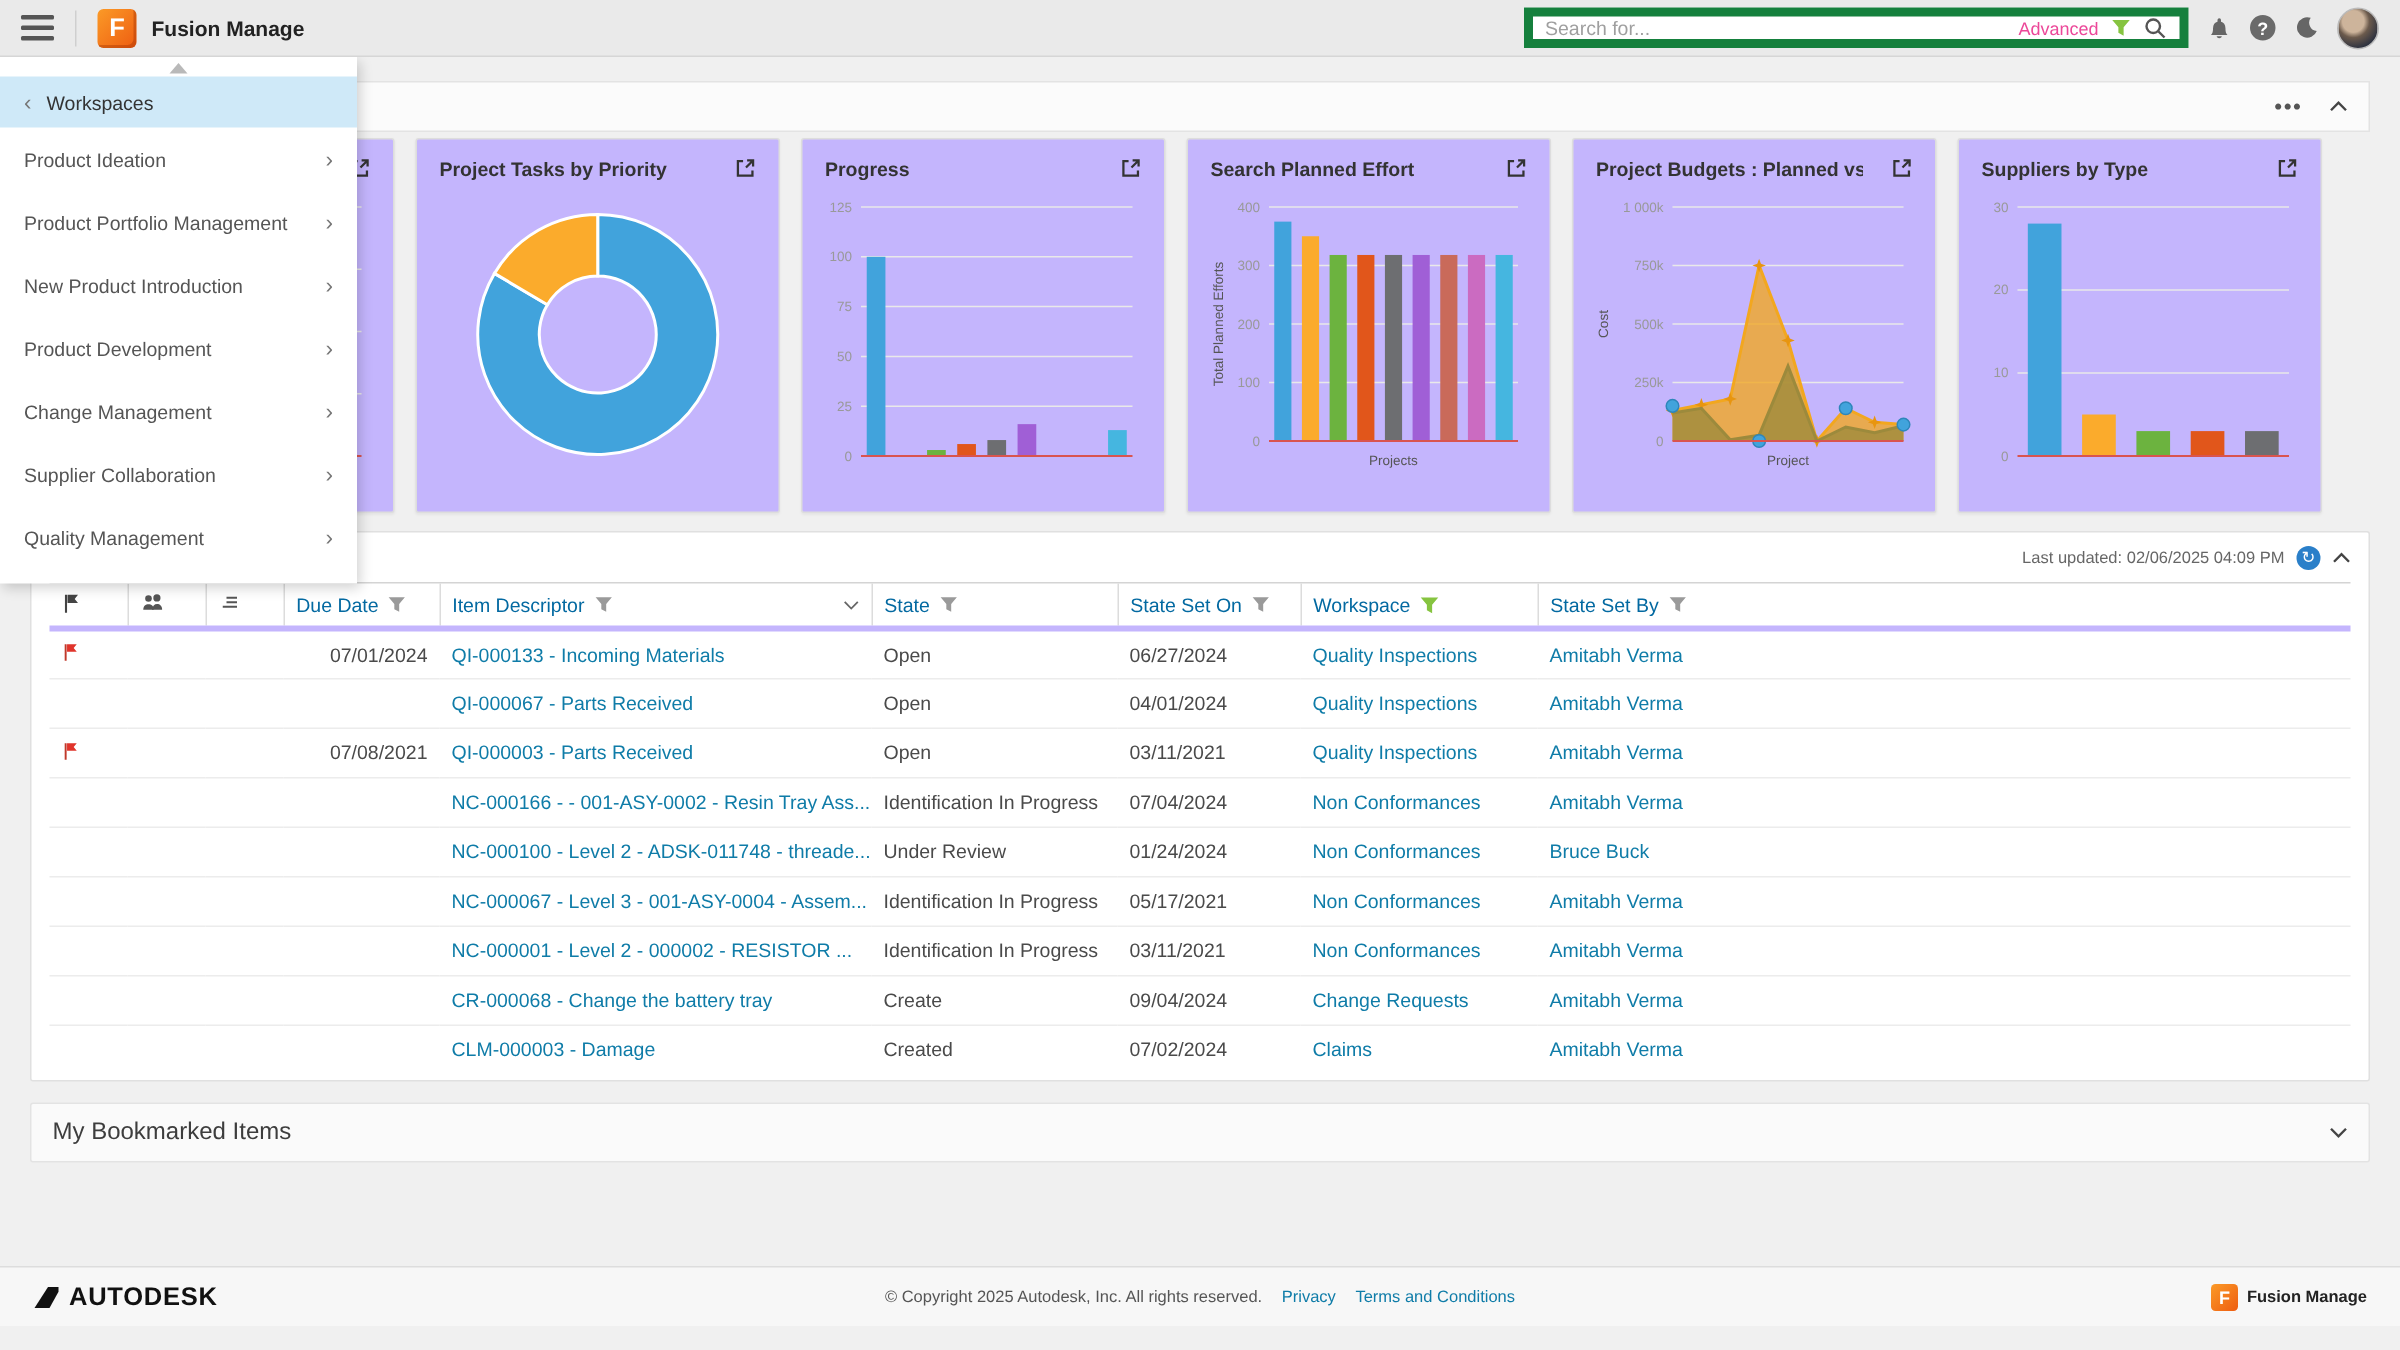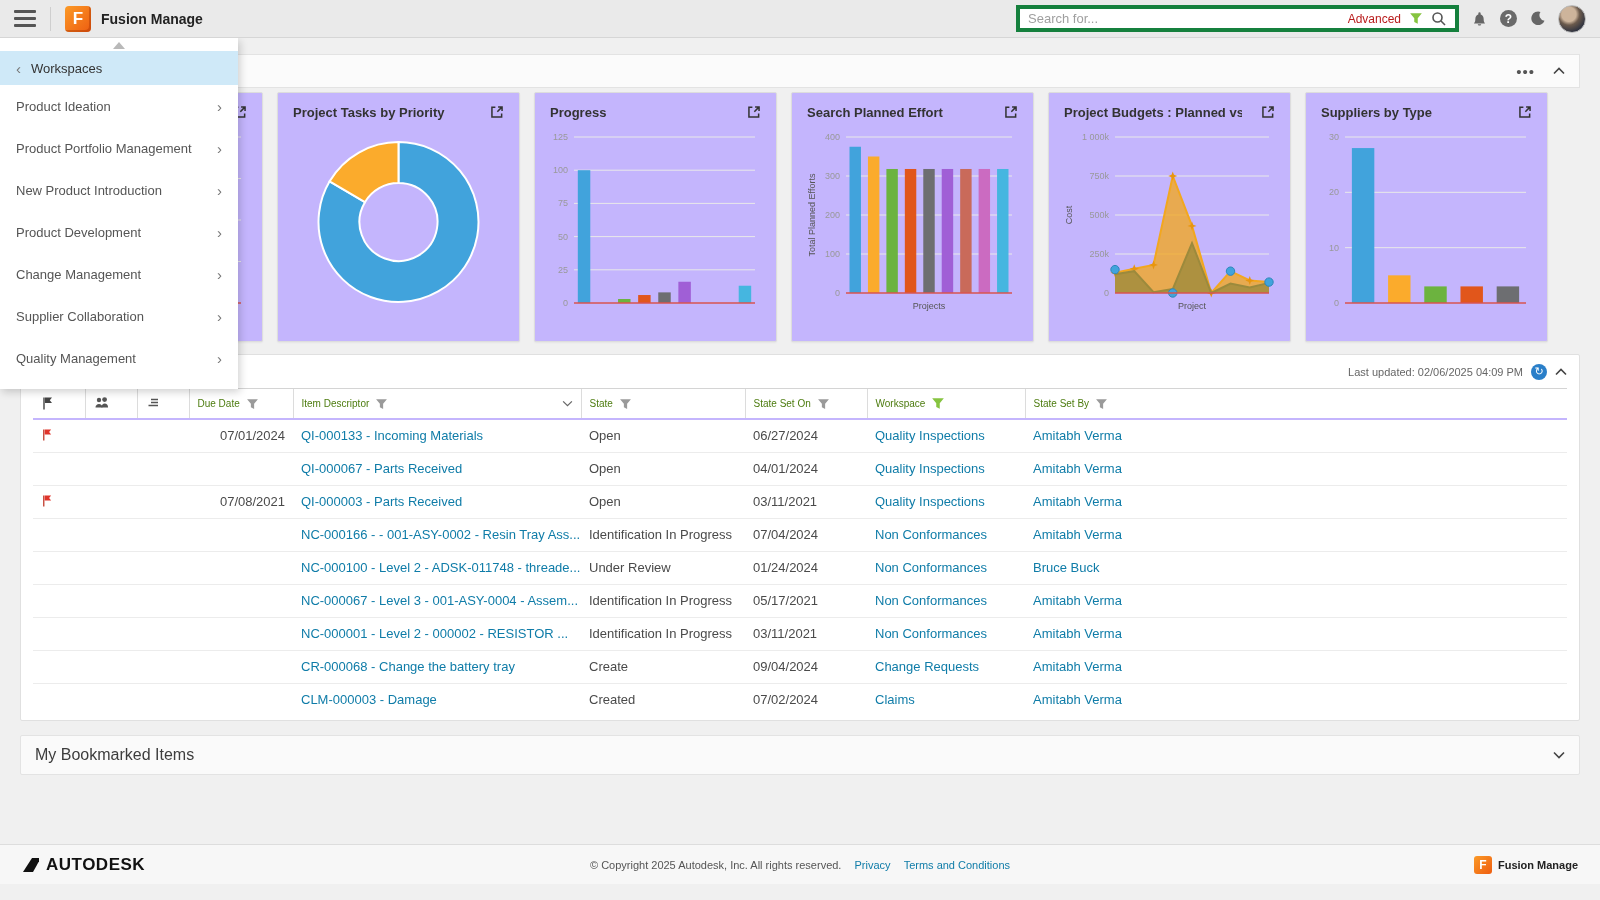--- a/index.html
+++ b/index.html
@@ -7,24 +7,24 @@
   body { font-family:"Liberation Sans", sans-serif; background:#f0f0f0; position:relative; color:#444; }
 
   
   .topbar { height:38px; background:#eaeaea; border-bottom:1px solid #d6d6d6; display:flex; align-items:center; padding:0 14px; position:relative; z-index:60; }
   .hamburger { width:22px; display:flex; flex-direction:column; gap:4px; cursor:pointer; }
   .hamburger div { height:3px; background:#555; border-radius:1px; }
   .tb-div { width:1px; height:24px; background:#cfcfcf; margin:0 14px; }
   .applogo { width:26px; height:26px; border-radius:4px; background:linear-gradient(135deg,#fb9a27,#ee5d11); color:#fff; font-weight:bold; font-size:17px; display:flex; align-items:center; justify-content:center; box-shadow:inset -2px -2px 0 rgba(150,40,0,.35); }
   .apptitle { font-size:14px; font-weight:bold; color:#222; margin-left:10px; }
   .tb-right { margin-left:auto; display:flex; align-items:center; gap:12px; }
-  .searchbox { width:443px; height:27px; background:#fff; border:4px solid #15803d; display:flex; align-items:center; padding:0 8px; gap:8px; }
+  .searchbox { width:443px; height:27px; background:#fff; border:6px solid #15803d; display:flex; align-items:center; padding:0 8px; gap:8px; }
   .searchbox input { flex:1; border:none; outline:none; font-size:13px; color:#444; font-family:"Liberation Sans",sans-serif; background:transparent; }
   .searchbox input::placeholder { color:#9f9f9f; }
-  .advanced { font-size:12px; color:#b91c1c; cursor:pointer; white-space:nowrap; }
+  .advanced { font-size:12px; color:#ec4899; cursor:pointer; white-space:nowrap; }
   .iconbtn { display:flex; align-items:center; justify-content:center; cursor:pointer; }
   .help-circle { width:17px; height:17px; border-radius:50%; background:#6a6a6a; color:#fff; font-size:12px; font-weight:bold; display:flex; align-items:center; justify-content:center; }
   .avatar { width:28px; height:28px; border-radius:50%; background:radial-gradient(circle at 38% 32%, #cdb49b 0 30%, #6b5a4c 45%, #2f3340 75%); border:1px solid #bbb; cursor:pointer; }
 
   
   .menu { position:absolute; top:38px; left:0; width:238px; background:#fff; z-index:50; box-shadow:2px 3px 8px rgba(0,0,0,.18); padding-bottom:10px; }
   .menu-arrow { width:0; height:0; margin:4px auto 2px; border-left:6px solid transparent; border-right:6px solid transparent; border-bottom:7px solid #b9b9b9; }
   .menu-head { background:#cfe9f8; height:34px; display:flex; align-items:center; gap:10px; padding:0 16px; font-size:13px; color:#333; cursor:pointer; }
   .menu-item { height:42px; display:flex; align-items:center; justify-content:space-between; padding:0 16px; font-size:13px; color:#555; cursor:pointer; }
   .chev { color:#777; font-size:15px; line-height:1; }
@@ -40,21 +40,21 @@
   .card-title { font-size:13px; font-weight:bold; color:#333; white-space:nowrap; overflow:hidden; max-width:178px; }
   .ext { cursor:pointer; }
 
   
   .work-panel { margin-top:12px; background:#fff; border:1px solid #e0e0e0; border-radius:2px; padding:0 12px 4px; }
   .work-title-row { height:34px; display:flex; align-items:center; justify-content:space-between; border-bottom:1px solid #d4d4d4; }
   .work-title { font-size:16px; color:#3d3d3d; }
   .work-right { display:flex; align-items:center; gap:8px; font-size:11px; color:#666; }
   .refresh { width:16px; height:16px; border-radius:50%; background:#2a7fc9; color:#fff; font-size:11px; display:flex; align-items:center; justify-content:center; cursor:pointer; }
   table.work { width:100%; border-collapse:collapse; table-layout:fixed; }
-  table.work th { height:30px; font-size:10px; font-weight:normal; color:#4d7c0f; text-align:left; padding:0 8px; border-bottom:2px solid #c4b5fd; white-space:nowrap; }
+  table.work th { height:30px; font-size:13px; font-weight:normal; color:#0369a1; text-align:left; padding:0 8px; border-bottom:4px solid #c4b5fd; white-space:nowrap; }
   table.work th + th { border-left:1px solid #dcdcdc; }
   table.work td { height:33px; font-size:13px; color:#4a4a4a; padding:0 8px; border-bottom:1px solid #ececec; white-space:nowrap; overflow:hidden; }
   table.work tr:last-child td { border-bottom:none; }
   th .hflex { display:flex; align-items:center; gap:6px; }
   th .spacer { flex:1; }
   td.due { text-align:right; padding-right:14px; }
   a.cell-link { color:#0f7ca8; text-decoration:none; cursor:pointer; }
 
   
   .bar-section { margin-top:14px; height:40px; background:#fafafa; border:1px solid #e3e3e3; border-radius:2px; display:flex; align-items:center; justify-content:space-between; padding:0 14px; }

